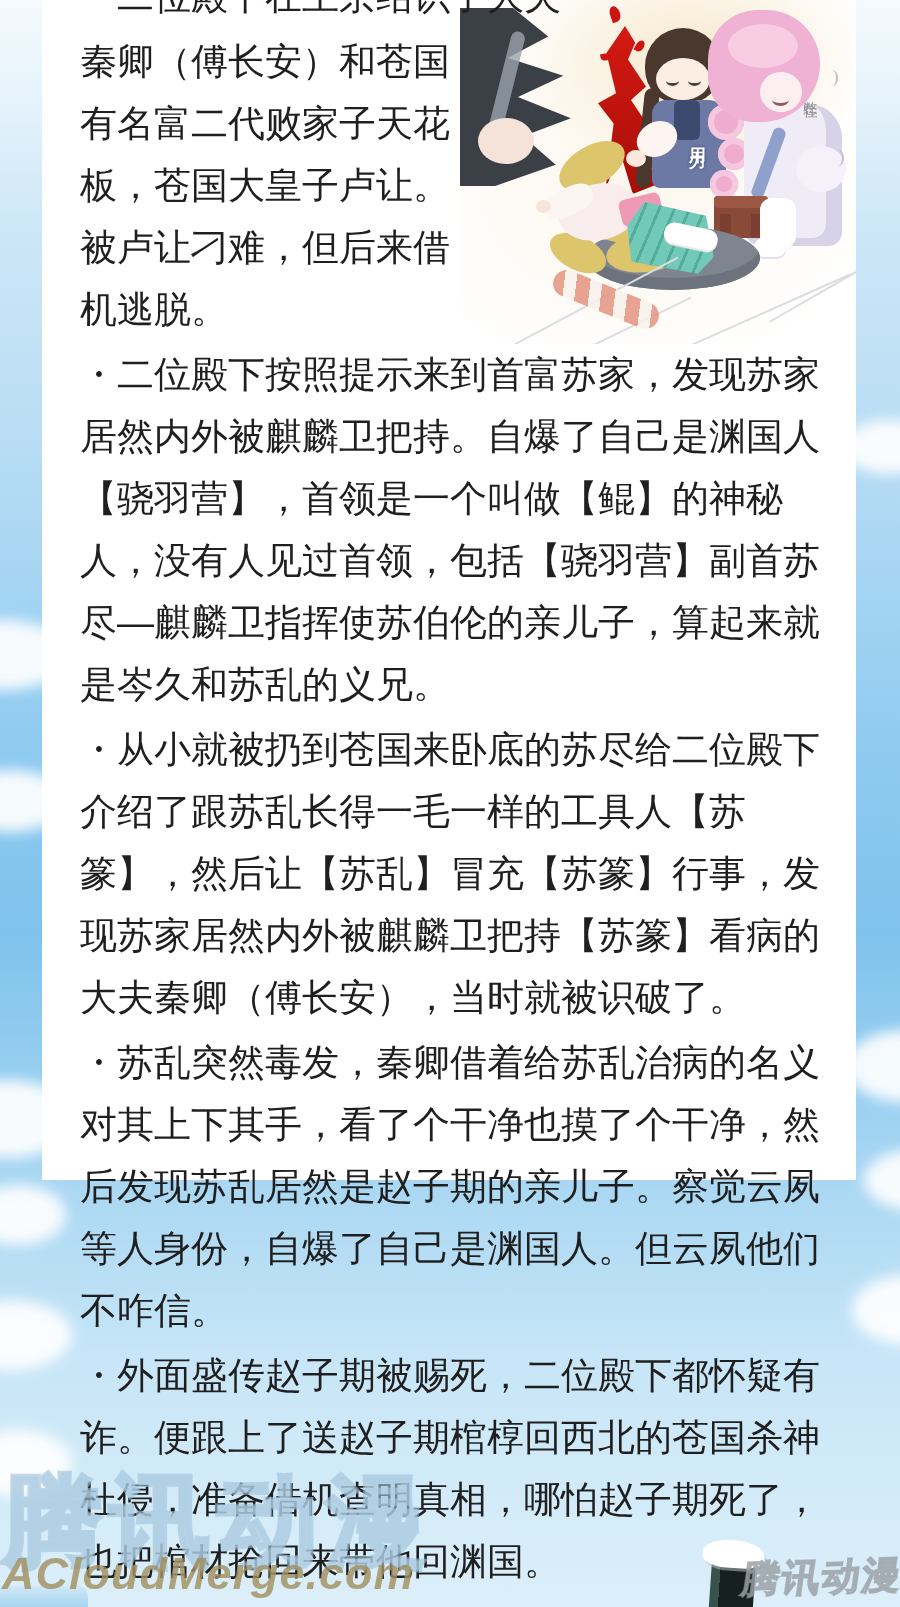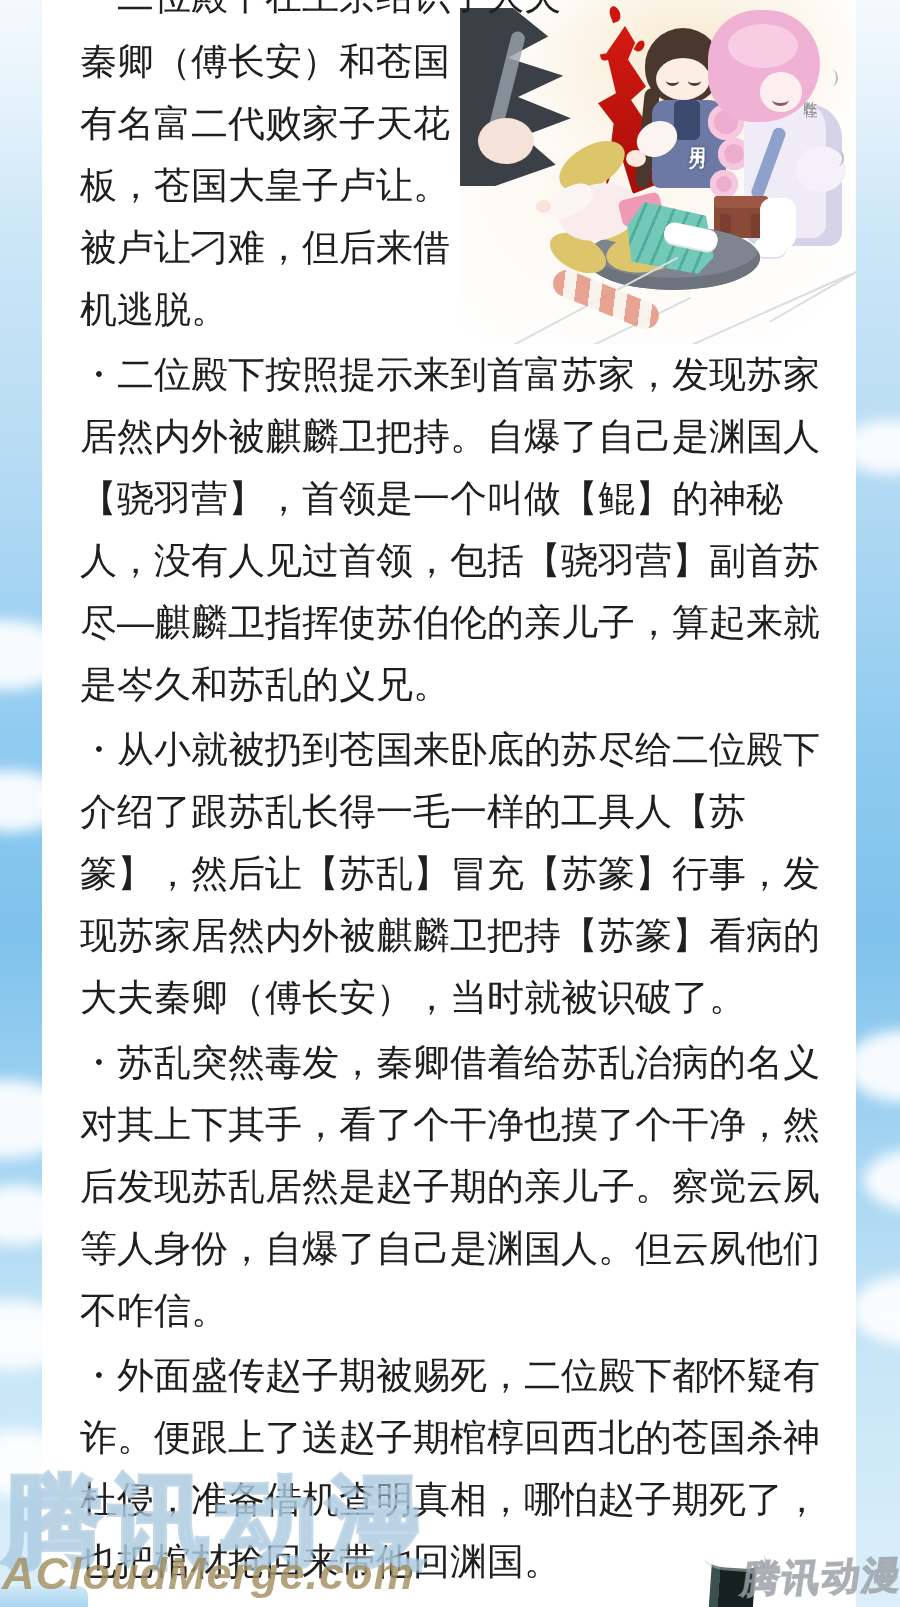--- a/index.html
+++ b/index.html
@@ -3,21 +3,21 @@
 <meta charset="utf-8">
 <style>
   html,body{margin:0;padding:0;}
   body{
     width:900px;height:1607px;position:relative;overflow:hidden;
     font-family:"Liberation Sans",sans-serif;
     background:linear-gradient(180deg,#f4fafd 0%,#e6f3fb 6%,#cde7f7 14%,#b7dcf4 28%,#90cbf0 46%,#7fc2ec 58%,#a5d5f2 72%,#c8e6f7 85%,#dceffa 100%);
   }
   .cloud{position:absolute;background:#ffffff;border-radius:50%;filter:blur(7px);opacity:.92;z-index:0;}
   .card{
-    position:absolute;left:42px;top:0;width:814px;height:1607px;
+    position:absolute;left:42px;top:0;width:814px;height:1180px;
     background:#ffffff;z-index:1;
   }
   .content{position:relative;z-index:2;padding-left:38px;}
   .para{
     font-size:37px;line-height:62px;color:#1f1f1f;letter-spacing:0;
     width:745px;margin:0 0 3px 0;text-align:left;word-break:break-all;
   }
   .para.first-clipped{margin-top:-34px;white-space:nowrap;width:auto;overflow:visible;}
   .para.beside-art{width:380px;}
   

